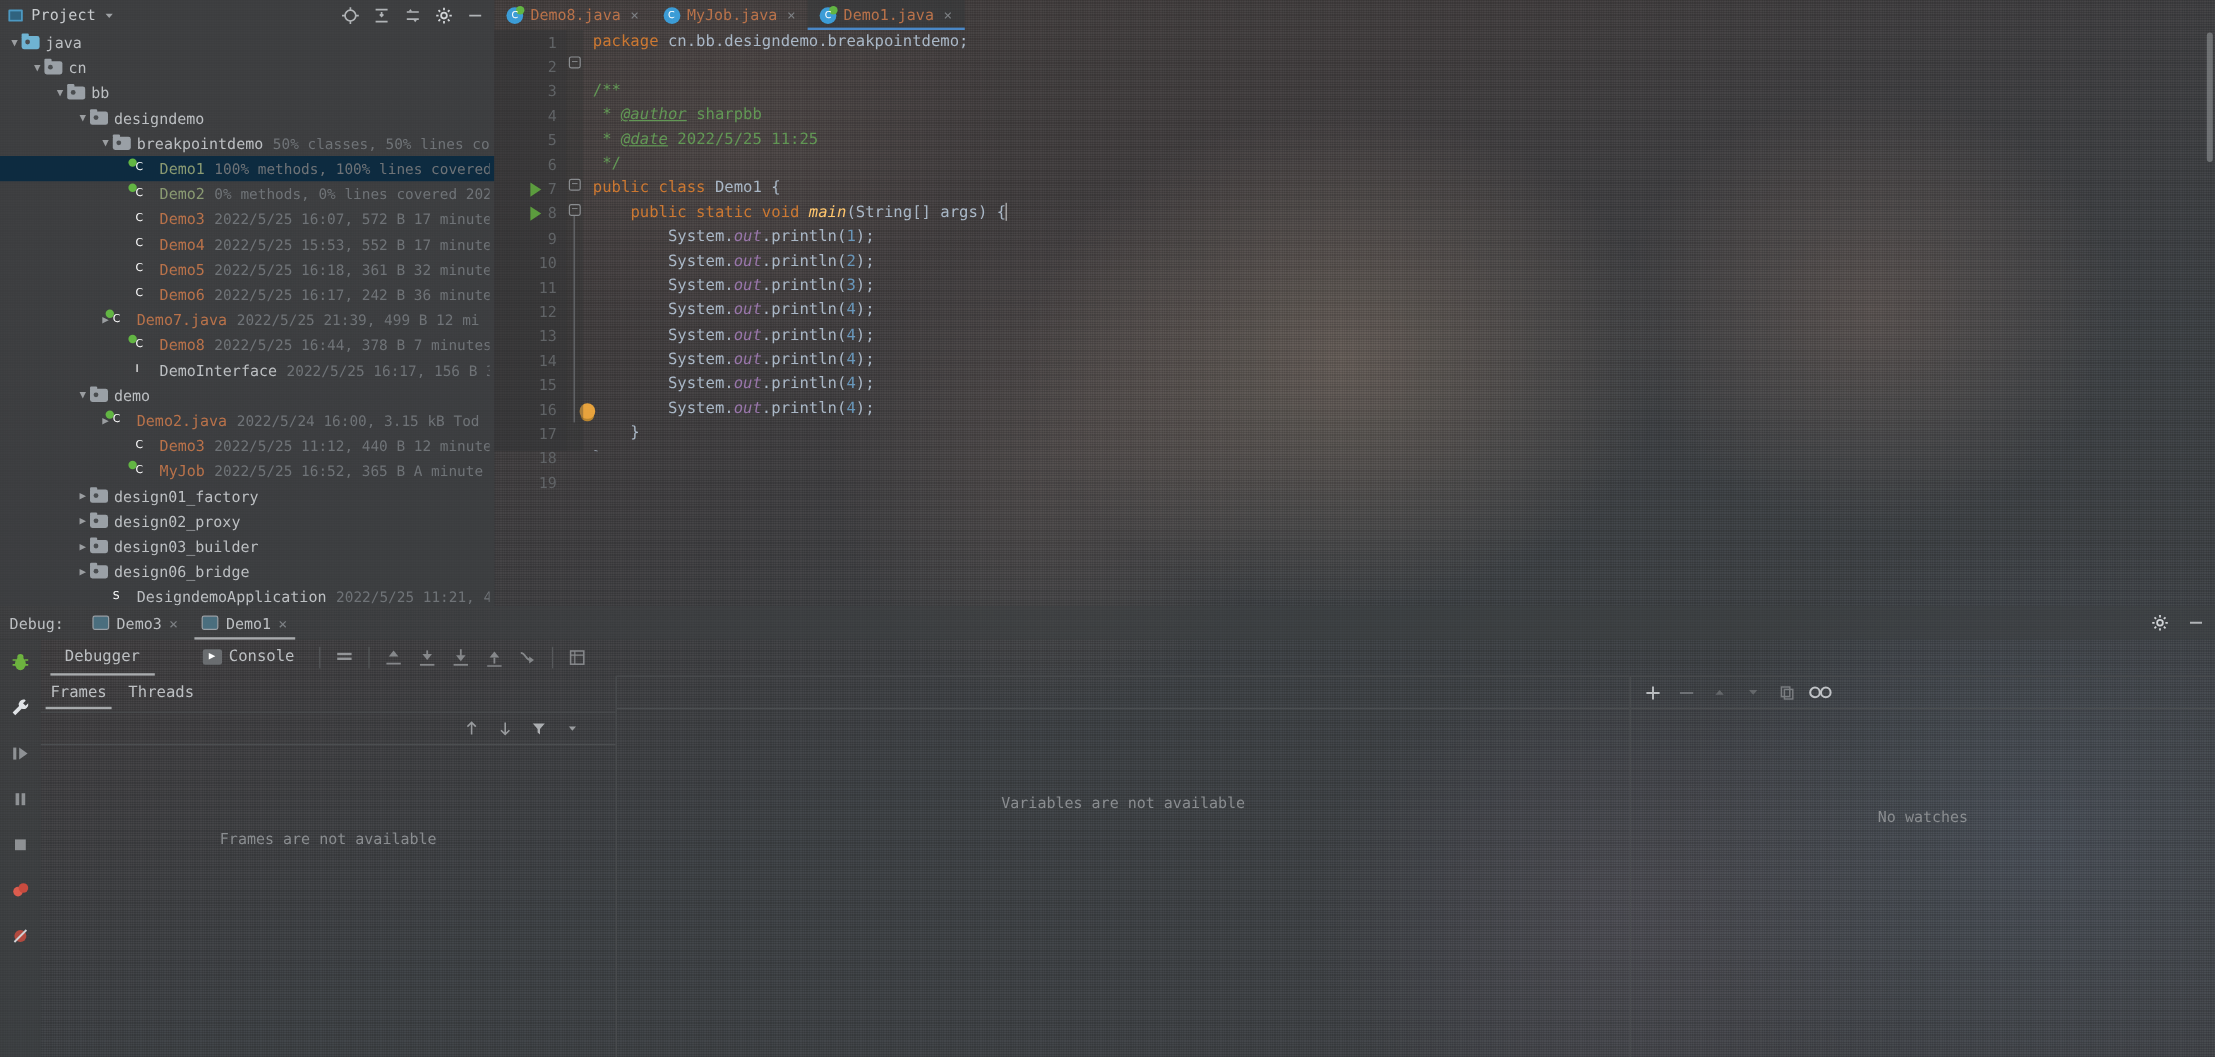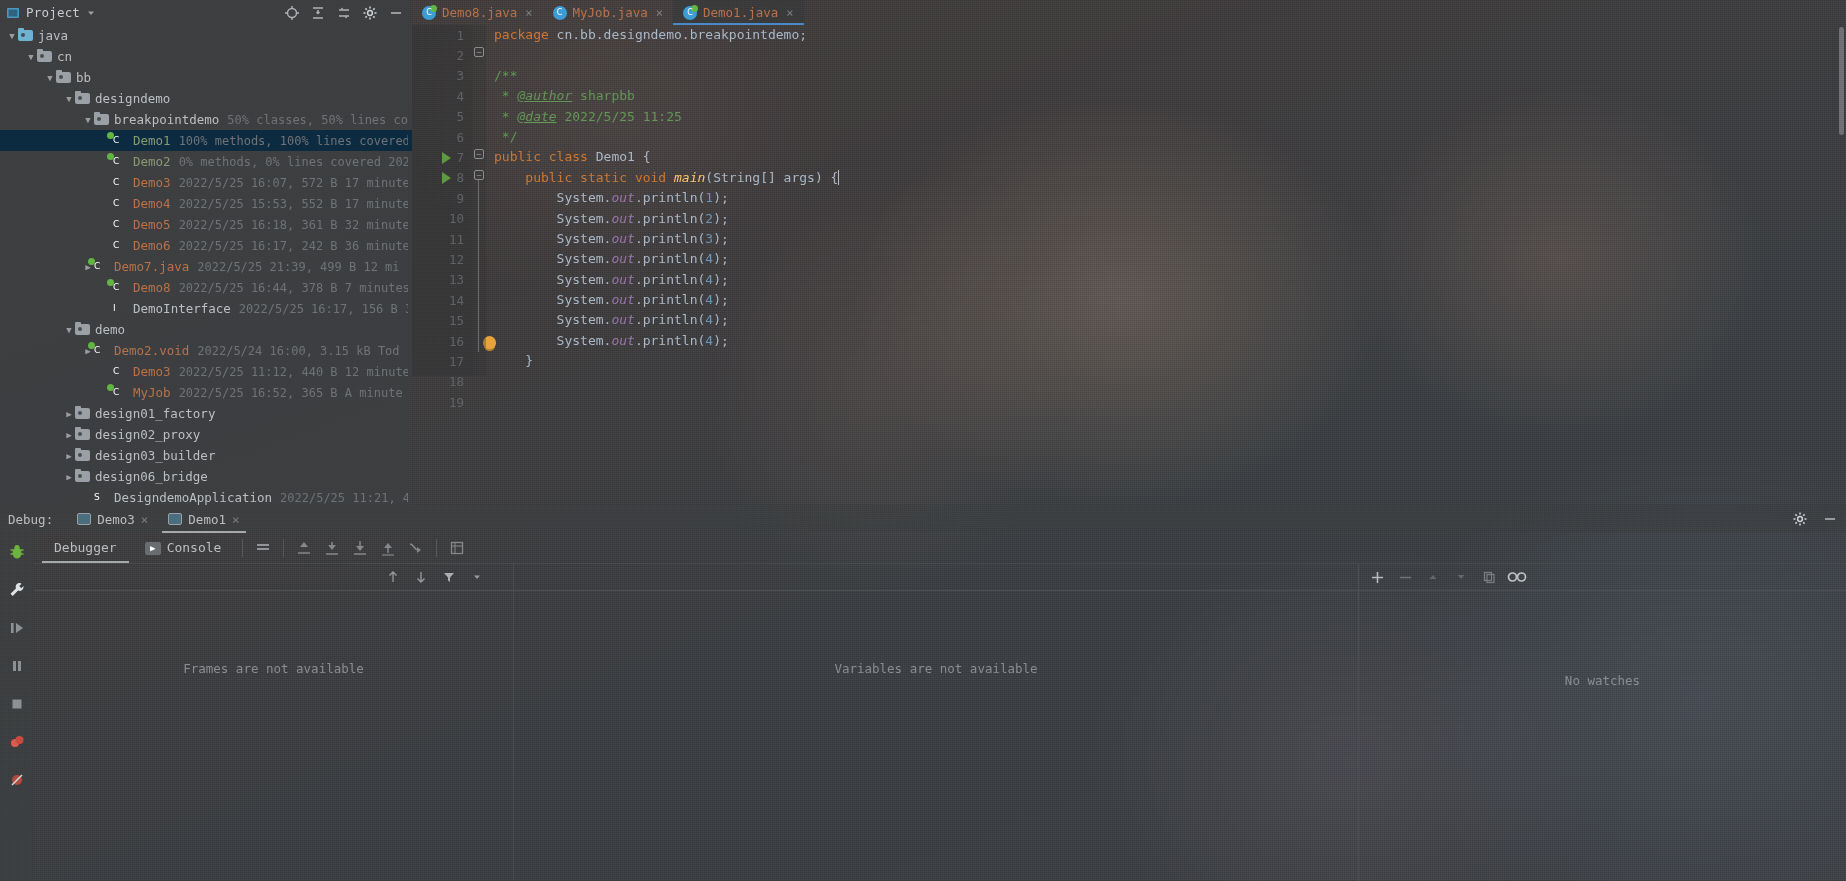--- a/index.html
+++ b/index.html
@@ -298,21 +298,21 @@
         <div class="row">
           <span style="width:63px;flex:none"></span>
           <span class="arrow">▼</span>
           <span class="node-ic"><span class="fld"><i></i></span></span>
           <span class="lbl java">demo</span>
         </div>
         <div class="row">
           <span style="width:82px;flex:none"></span>
           <span class="arrow">▶</span>
           <span class="node-ic"><span class="cls run"></span></span>
-          <span class="lbl mod">Demo2.void</span>
+          <span class="lbl mod">Demo2.java</span>
           <span class="meta">2022/5/24 16:00, 3.15 kB Tod</span>
         </div>
         <div class="row">
           <span style="width:101px;flex:none"></span>
           <span class="arrow none"></span>
           <span class="node-ic"><span class="cls"></span></span>
           <span class="lbl mod">Demo3</span>
           <span class="meta">2022/5/25 11:12, 440 B 12 minutes</span>
         </div>
         <div class="row">
@@ -488,21 +488,21 @@
         <span class="rail-ic">
           <svg width="18" height="18" viewBox="0 0 18 18">
               <circle cx="9" cy="9" r="5" fill="#b24a3f"></circle>
               <path d="M4 14 L14 4" stroke="#cfd2d5" stroke-width="1.6"></path>
             </svg>
         </span>
       </div>
 
       <div id="dbg-main">
         <div id="dbg-toolbar">
-          <div id="dbg-tabs" style="display:flex;">
+          <div id="dbg-tabs" style="display:flex;gap:24px;">
               <div class="dbtab active"><span>Debugger</span></div>
               <div class="dbtab"><span style="display:inline-block;width:16px;height:13px;background:#6a6d70;border-radius:2px;color:#fff;font-size:9px;line-height:13px;text-align:center;margin-right:6px;vertical-align:middle">▶</span><span>Console</span></div>
             </div>
           <span class="sep"></span>
           <span class="tbtn">
             <svg width="16" height="16" viewBox="0 0 16 16">
                 <rect x="2" y="4" width="12" height="2" fill="#b0b3b6"></rect>
                 <rect x="2" y="8" width="12" height="2" fill="#b0b3b6"></rect>
               </svg>
           </span>
@@ -545,20 +545,24 @@
             <svg width="16" height="16" viewBox="0 0 16 16">
                 <rect x="2.5" y="2.5" width="11" height="11" fill="none" stroke="#9ea1a4" stroke-width="1.3"></rect>
                 <path d="M2.5 6h11M6 2.5v11" stroke="#9ea1a4" stroke-width="1"></path>
               </svg>
           </span>
         </div>
 
         <div id="panes">
 
           <div class="pane" id="pane-frames">
+            <div class="pane-head">
+              <span class="ptab active">Frames</span>
+              <span class="ptab">Threads</span>
+            </div>
             <div class="pane-tools right">
               <span class="wt">
                 <svg width="14" height="14" viewBox="0 0 14 14">
                     <path d="M7 2v10M3.5 5.5 7 2l3.5 3.5" stroke="#b0b3b6" stroke-width="1.3" fill="none"></path>
                   </svg>
               </span>
               <span class="wt">
                 <svg width="14" height="14" viewBox="0 0 14 14">
                     <path d="M7 2v10M3.5 8.5 7 12l3.5-3.5" stroke="#b0b3b6" stroke-width="1.3" fill="none"></path>
                   </svg>

